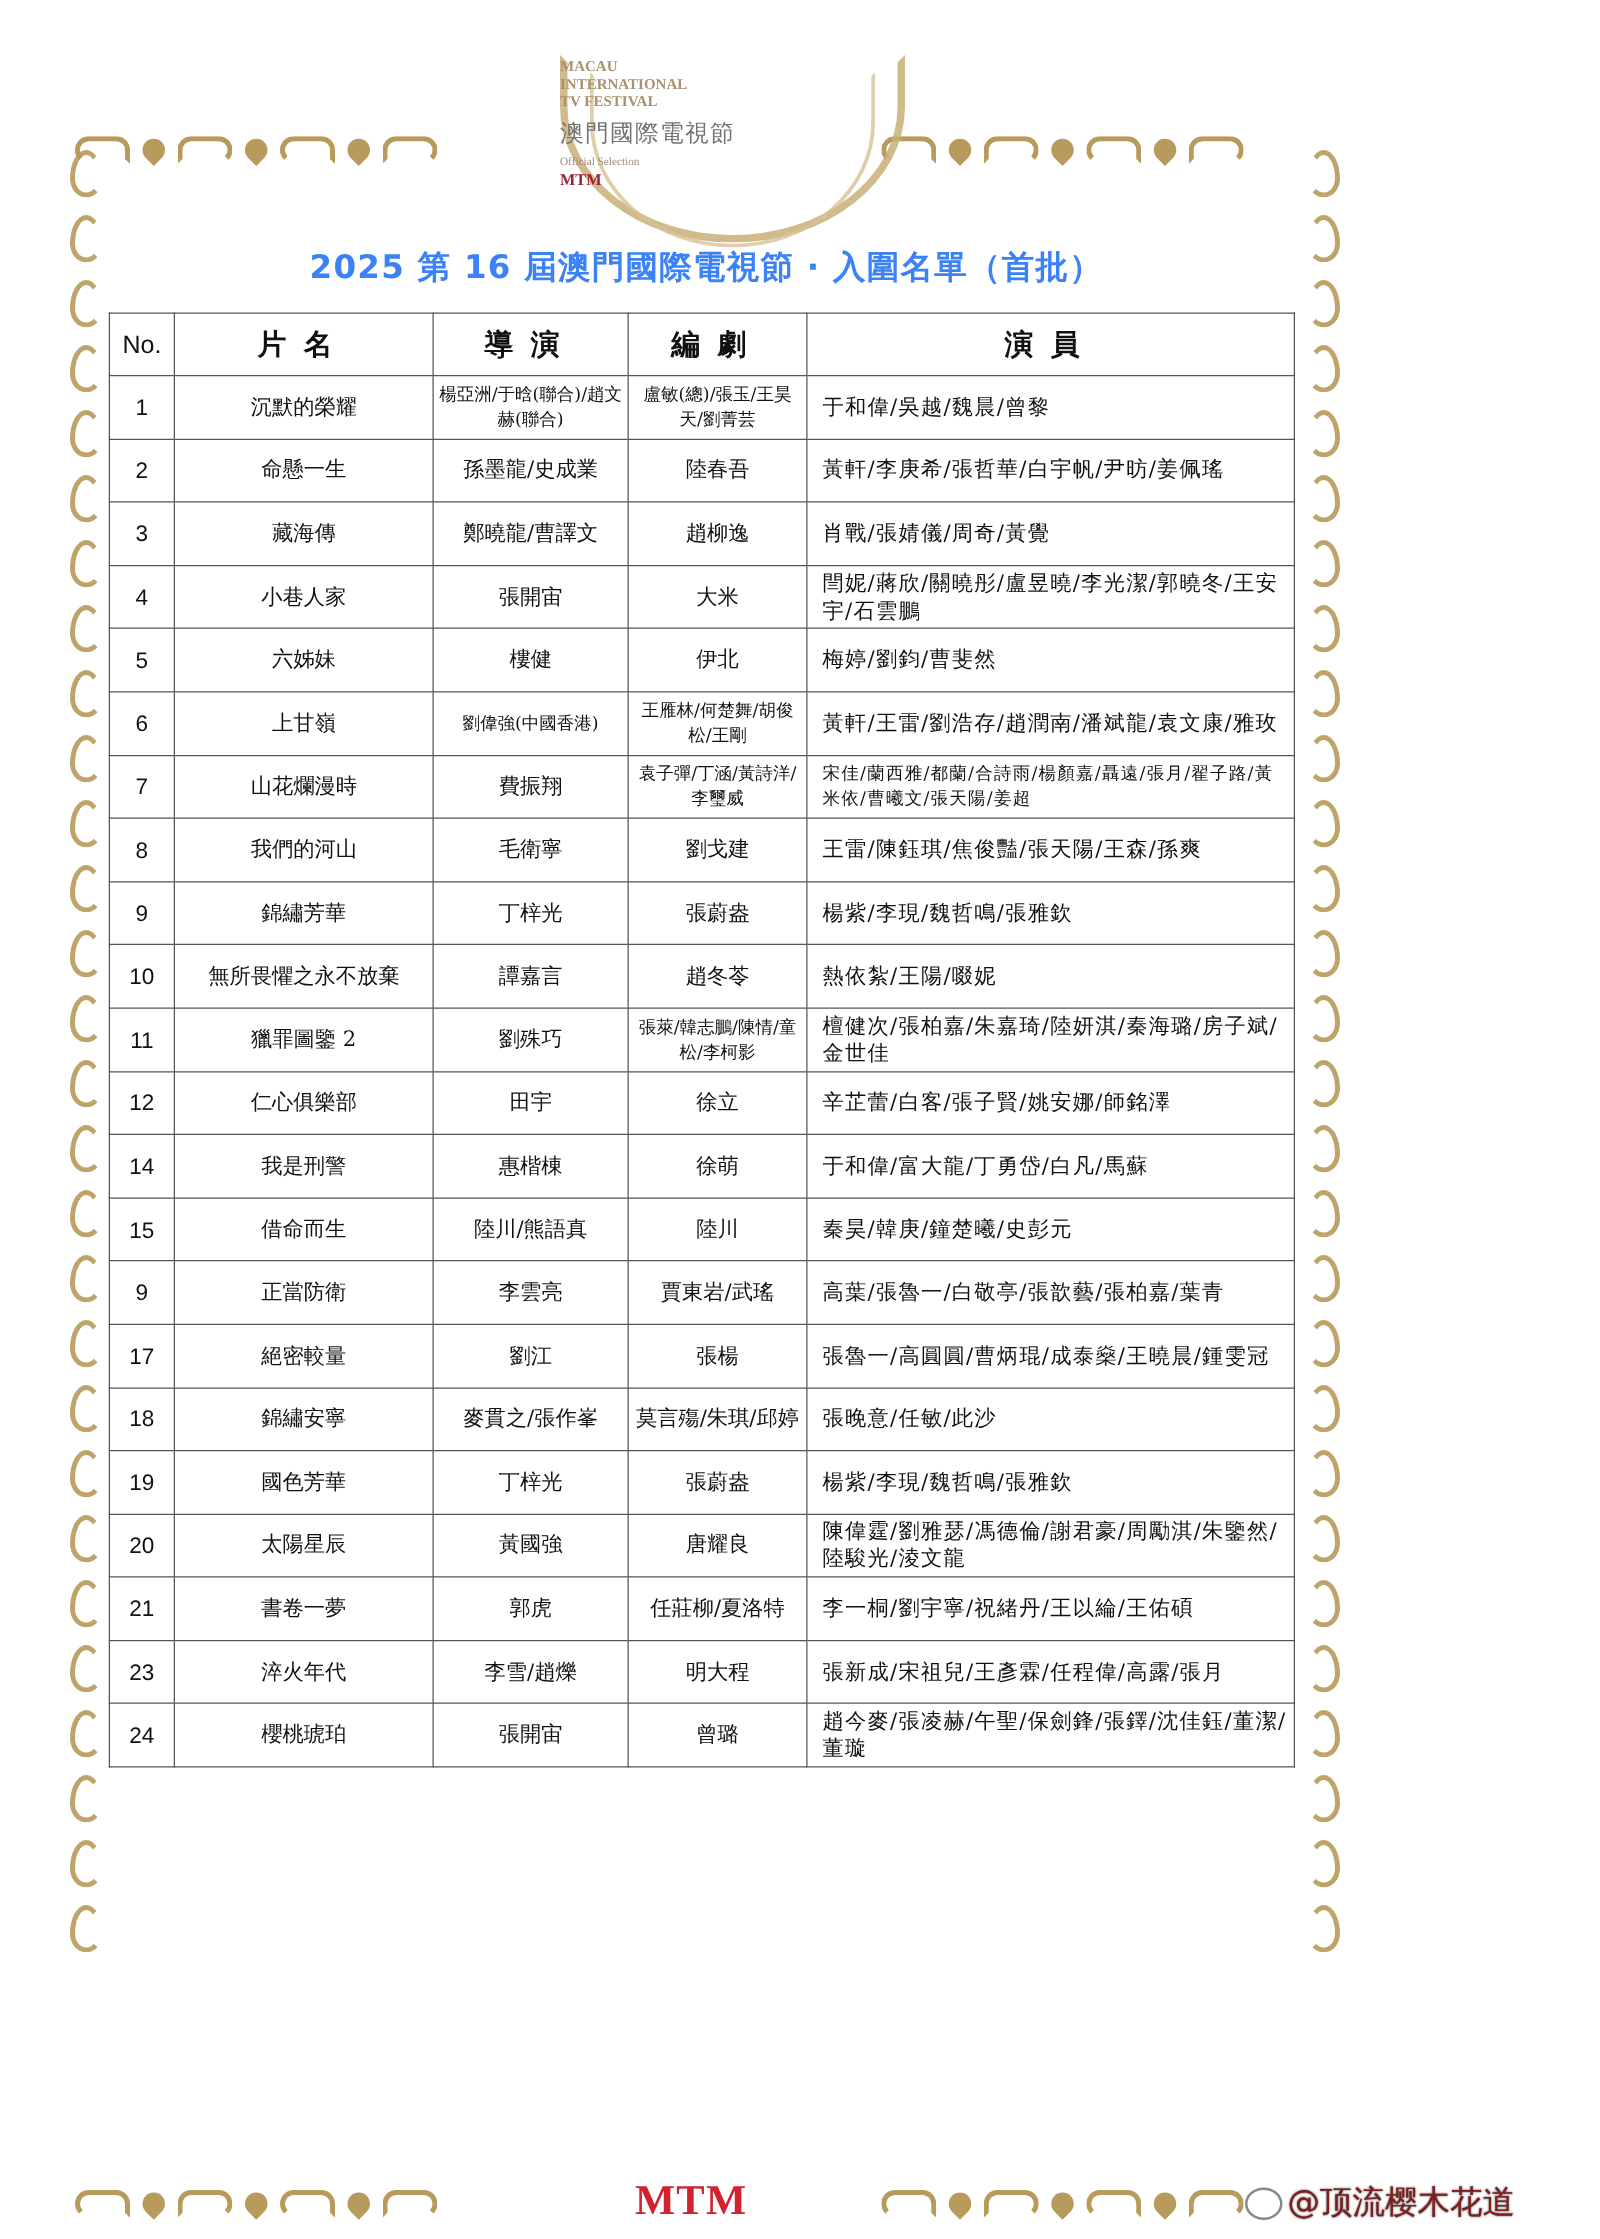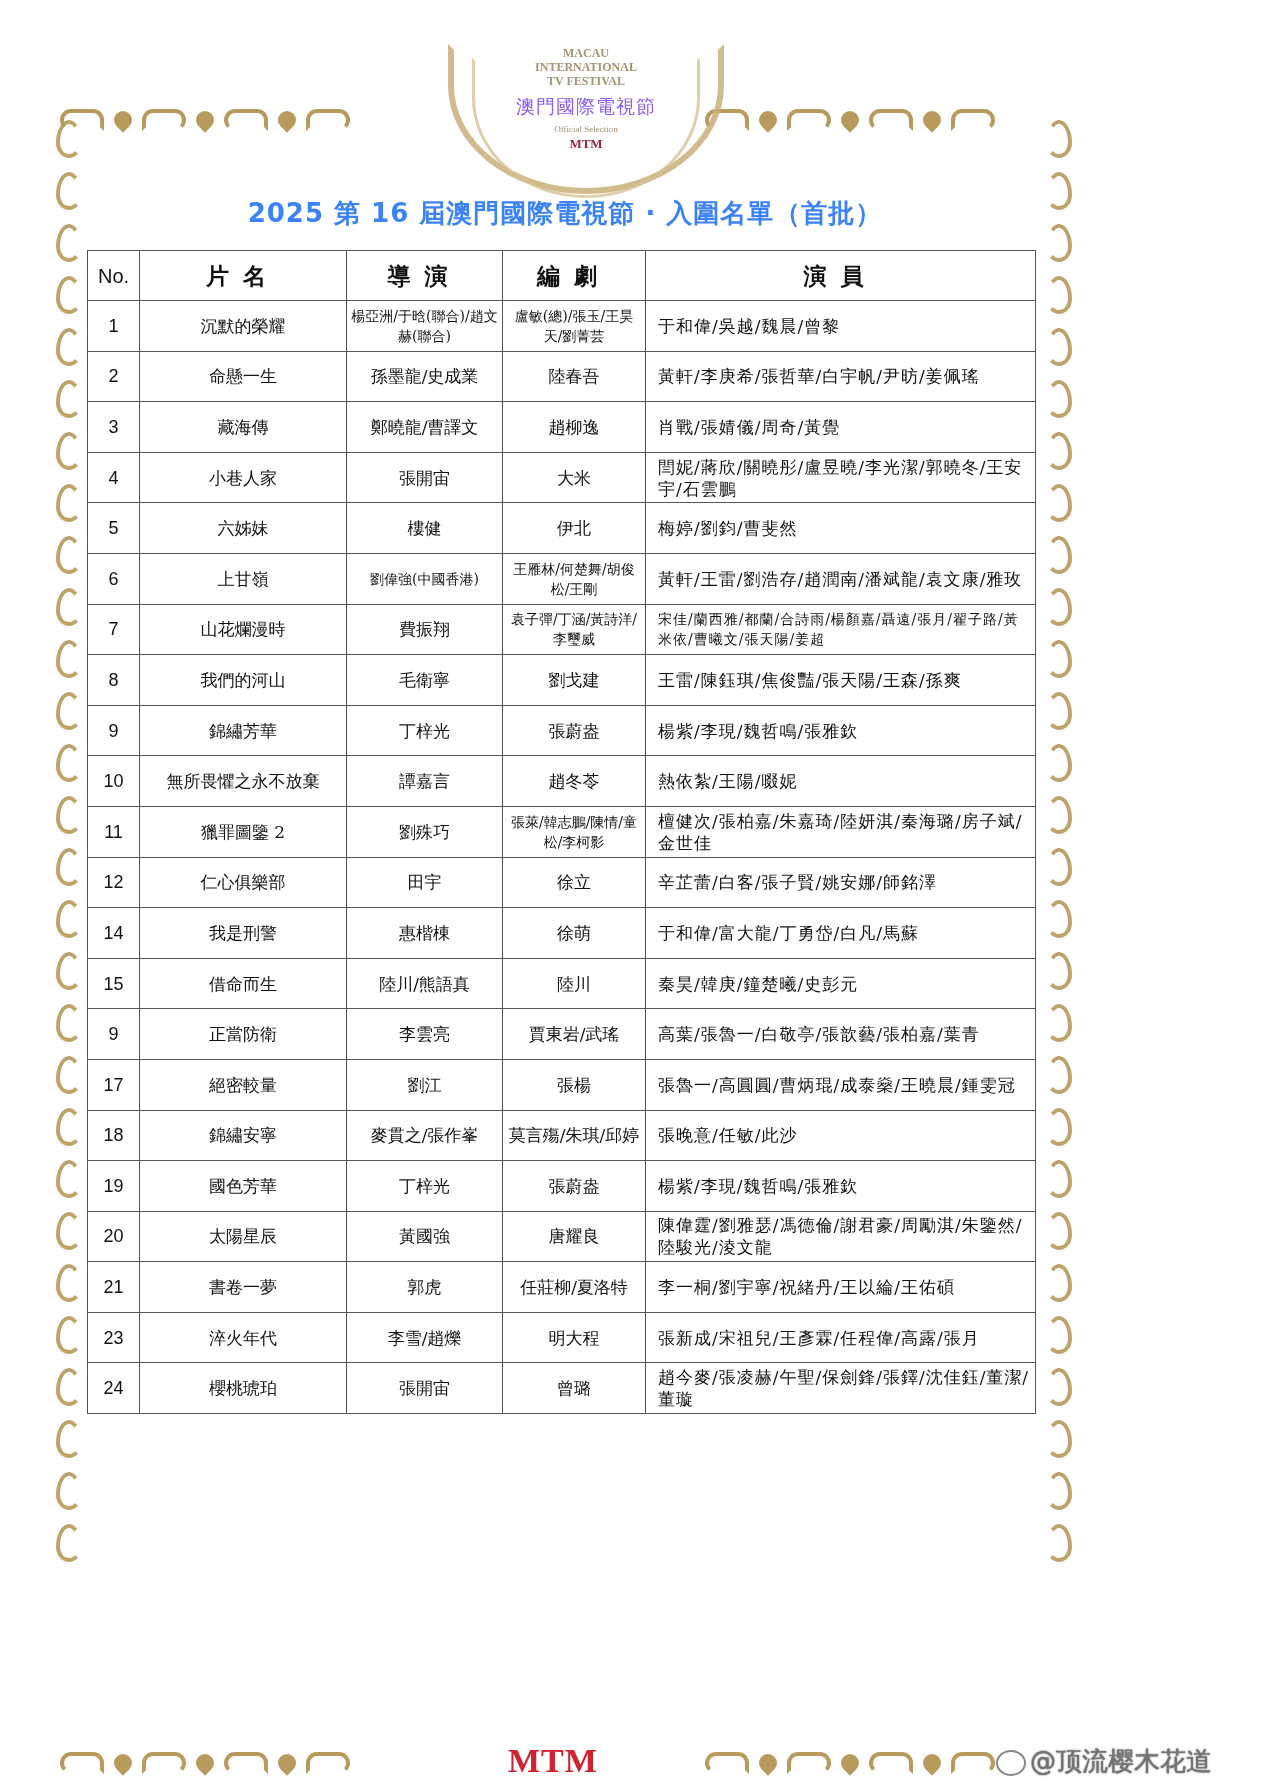--- a/index.html
+++ b/index.html
@@ -22,30 +22,30 @@
   .frame-bottom { position:absolute; top:1745px; height:36px; }
   .frame-bottom.left { left:60px; width:380px; }
   .frame-bottom.right { left:705px; width:380px; }
   .orn-row { display:flex; align-items:center; height:100%; gap:10px; }
   .orn-curl { width:44px; height:22px; border:4px solid #b89a5c; border-radius:22px 22px 0 22px;
     box-sizing:border-box; border-bottom-color:transparent; }
   .orn-curl.flip { border-radius:22px 22px 22px 0; }
   .orn-leaf { width:18px; height:18px; background:#b89a5c; border-radius:50% 50% 50% 0; transform:rotate(-45deg); }
 
   
-  .logo { position:absolute; left:448px; top:38px; width:276px; height:162px; text-align:center; }
+  .logo { position:absolute; left:448px; top:38px; width:276px; height:162px; }
   .logo .wreath { position:absolute; left:0; top:6px; width:276px; height:150px;
     border:6px solid #c9b07a; border-top-color:transparent; border-radius:0 0 140px 140px / 0 0 110px 110px;
     box-sizing:border-box; opacity:.85; }
   .logo .wreath2 { position:absolute; left:24px; top:20px; width:228px; height:140px;
     border:3px solid #d6c294; border-top-color:transparent; border-radius:0 0 114px 114px / 0 0 100px 100px;
     box-sizing:border-box; opacity:.8; }
   .logo .en { position:relative; font-family:"Liberation Serif",serif; color:#a89170; font-size:12px;
     font-weight:bold; line-height:14px; margin-top:8px; }
-  .logo .zh { position:relative; font-family:"DejaVu Sans",sans-serif; color:#8b5cf6; font-size:19px;
+  .logo .zh { position:relative; font-family:"DejaVu Sans",sans-serif; color:#737373; font-size:19px;
     margin-top:6px; letter-spacing:1px; }
   .logo .sel { position:relative; font-family:"Liberation Serif",serif; color:#9f8c70; font-size:9px; margin-top:4px; }
   .logo .mtm { position:relative; font-family:"Liberation Serif",serif; color:#9b2335; font-size:13px;
     font-weight:bold; margin-top:2px; }
 
   .title { position:absolute; left:0; width:1130px; top:196px; text-align:center;
     font-family:"DejaVu Sans",sans-serif; font-weight:bold; font-size:26px; letter-spacing:1px; color:#3b82f6; }
 
   
   table.list { position:absolute; left:87px; top:250px; width:948px; border-collapse:collapse;
@@ -58,21 +58,21 @@
   table.list th.no { letter-spacing:0; font-family:"Liberation Sans",sans-serif; font-weight:normal; font-size:20px; }
   table.list td.no { font-family:"Liberation Sans",sans-serif; font-size:18px; }
   table.list td.cast { text-align:left; padding-left:12px; letter-spacing:1px; }
   table.list td.small { font-size:14px; line-height:20px; }
   col.c-no { width:52px; } col.c-title { width:207px; } col.c-dir { width:156px; }
   col.c-wri { width:143px; } col.c-cast { width:390px; }
 
   .footer-mtm { position:absolute; left:508px; top:1742px; font-family:"Liberation Serif",serif;
     font-weight:bold; color:#d0222f; font-size:34px; letter-spacing:1px; }
   .watermark { position:absolute; left:996px; top:1744px; font-family:"DejaVu Sans",sans-serif;
-    color:#737373; font-size:26px; text-shadow:0 0 2px #777, 0 0 1px #555; white-space:nowrap; }
+    color:#7f1d1d; font-size:26px; text-shadow:0 0 2px #777, 0 0 1px #555; white-space:nowrap; }
   .weibo-icon { display:inline-block; width:26px; height:22px; border-radius:50%; background:#fff;
     border:2px solid #888; vertical-align:middle; margin-right:4px; }
 </style>
 </head>
 <body>
 
 <div class="page">
 
   <div class="frame-top left">
     <div class="orn-row">

